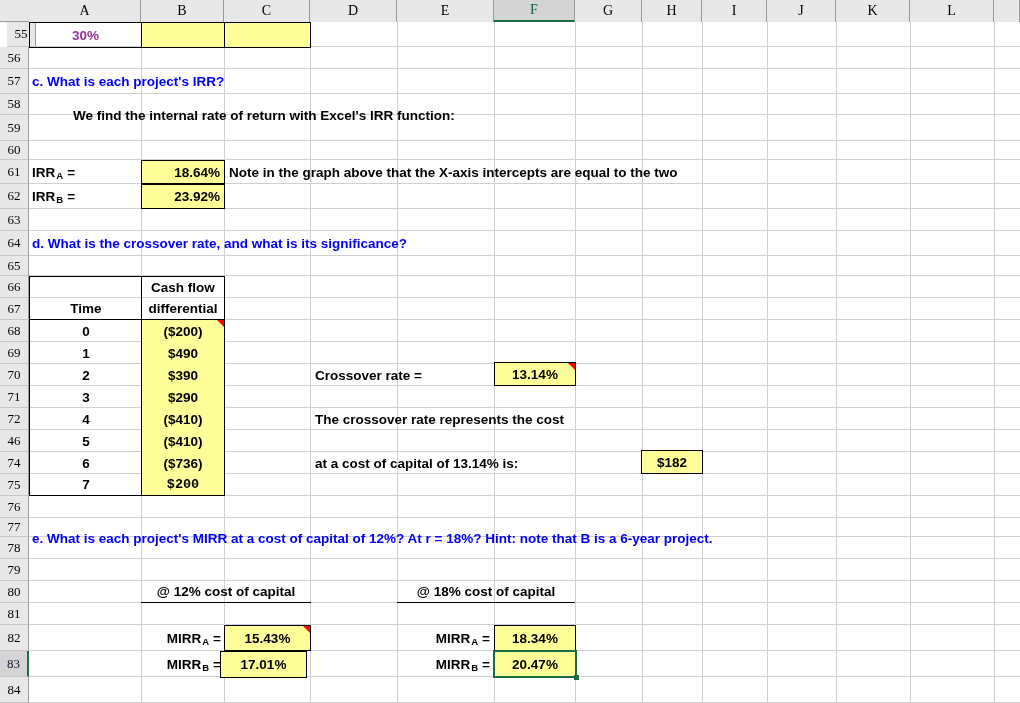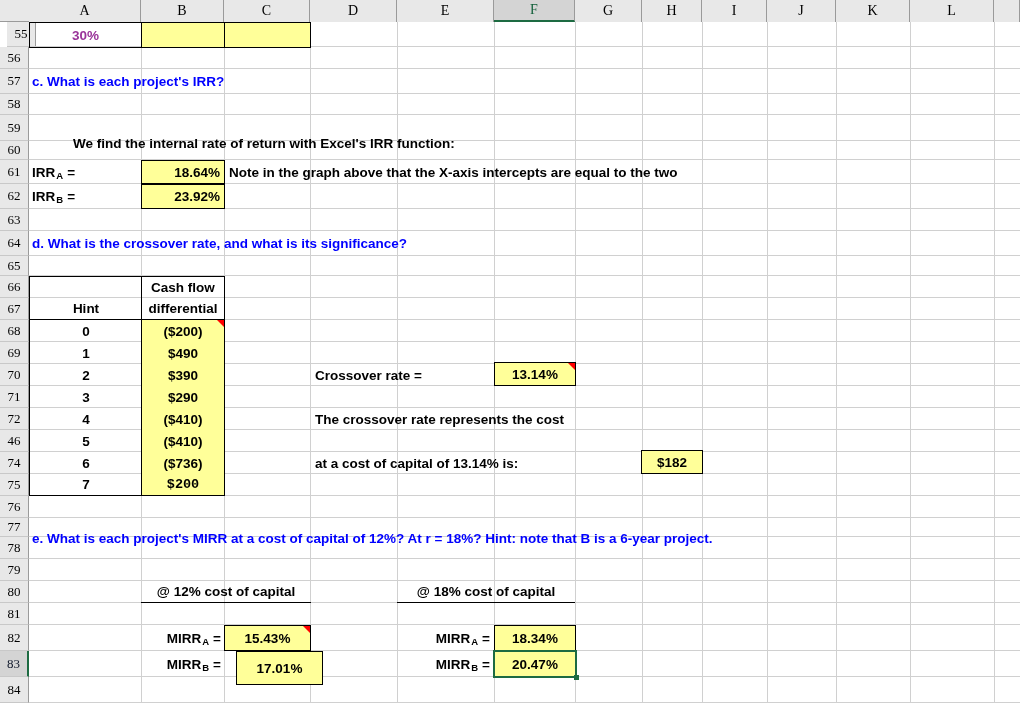--- a/index.html
+++ b/index.html
@@ -238,42 +238,42 @@
       <div class="gridline-h" style="top: 676px; width: 991px;"></div>
       <div class="gridline-h" style="top: 702px; width: 991px;"></div>
     </div>
 
   <div class="cell b ctr magenta bdr" style="left:29px; top:22px; width:113px; height:26px;">30%</div>
   <div class="cell yellow bdr" style="left:141px; top:22px; width:84px; height:26px;"></div>
   <div class="cell yellow bdr" style="left:224px; top:22px; width:87px; height:26px;"></div>
 
   <div class="cell b left blue" style="left:29px; top:69px; width:700px; height:25px;">c.   What is each project's IRR?</div>
 
-  <div class="cell b left" style="left:29px; top:130px; width:700px; height:26px;padding-left:44px;">We find the internal rate of return with Excel's  IRR function:</div>
+  <div class="cell b left" style="left:29px; top:102px; width:700px; height:26px;padding-left:44px;">We find the internal rate of return with Excel's  IRR function:</div>
 
   <div class="cell b left" style="left:29px; top:160px; width:113px; height:24px;">
     <span>IRR</span>
       <span class="sub">A</span>
       <span style="padding-left:3px;">=</span>
   </div>
   <div class="cell b right yellow bdr" style="left:141px; top:160px; width:84px; height:24px;">18.64%</div>
   <div class="cell b left" style="left:226px; top:160px; width:720px; height:24px;">Note in the graph above that the X-axis intercepts are equal to the two</div>
 
   <div class="cell b left" style="left:29px; top:184px; width:113px; height:25px;">
     <span>IRR</span>
       <span class="sub">B</span>
       <span style="padding-left:3px;">=</span>
   </div>
   <div class="cell b right yellow bdr" style="left:141px; top:184px; width:84px; height:25px;">23.92%</div>
 
   <div class="cell b left blue" style="left:29px; top:231px; width:700px; height:25px;">d.   What is the crossover rate, and what is its significance?</div>
 
   <div class="cell b ctr" style="left:141px; top:276px; width:84px; height:22px; border-left:1px solid #000; border-right:1px solid #000; border-top:1px solid #000;">Cash flow</div>
   <div class="cell" style="left:29px; top:276px; width:113px; height:22px; border-left:1px solid #000; border-top:1px solid #000;"></div>
-  <div class="cell b ctr" style="left:29px; top:298px; width:113px; height:22px; border-left:1px solid #000; border-bottom:1px solid #000;">Hint</div>
+  <div class="cell b ctr" style="left:29px; top:298px; width:113px; height:22px; border-left:1px solid #000; border-bottom:1px solid #000;">Time</div>
   <div class="cell b ctr" style="left:141px; top:298px; width:84px; height:22px; border-left:1px solid #000; border-right:1px solid #000; border-bottom:1px solid #000;">differential</div>
 
   <div id="table-body">
       <div class="cell b ctr" style="left: 29px; top: 320px; width: 113px; height: 22px; border-left: 1px solid rgb(0, 0, 0);">0</div>
       <div class="cell b ctr yellow" style="left: 141px; top: 320px; width: 84px; height: 22px; border-left: 1px solid rgb(0, 0, 0); border-right: 1px solid rgb(0, 0, 0);">
         <span>($200)</span>
         <span class="comment-mark"></span>
       </div>
       <div class="cell b ctr" style="left: 29px; top: 342px; width: 113px; height: 22px; border-left: 1px solid rgb(0, 0, 0);">1</div>
       <div class="cell b ctr yellow" style="left: 141px; top: 342px; width: 84px; height: 22px; border-left: 1px solid rgb(0, 0, 0); border-right: 1px solid rgb(0, 0, 0);">
@@ -328,21 +328,21 @@
   <div class="cell b ctr yellow bdr" style="left:224px; top:625px; width:87px; height:26px;">
     <span>15.43%</span>
     <span class="comment-mark"></span>
   </div>
 
   <div class="cell b right" style="left:141px; top:651px; width:84px; height:26px;">
     <span>MIRR</span>
       <span class="sub">B</span>
       <span style="padding-left:3px;">=</span>
   </div>
-  <div class="cell b ctr yellow bdr" style="left:236px; top:651px; width:87px; height:34px;text-align:right;">17.01%</div>
+  <div class="cell b ctr yellow bdr" style="left:220px; top:651px; width:87px; height:27px;text-align:right;">17.01%</div>
 
   <div class="cell b right" style="left:397px; top:625px; width:97px; height:26px;">
     <span>MIRR</span>
       <span class="sub">A</span>
       <span style="padding-left:3px;">=</span>
   </div>
   <div class="cell b ctr yellow bdr" style="left:494px; top:625px; width:82px; height:26px;">18.34%</div>
 
   <div class="cell b right" style="left:397px; top:651px; width:97px; height:26px;">
     <span>MIRR</span>

